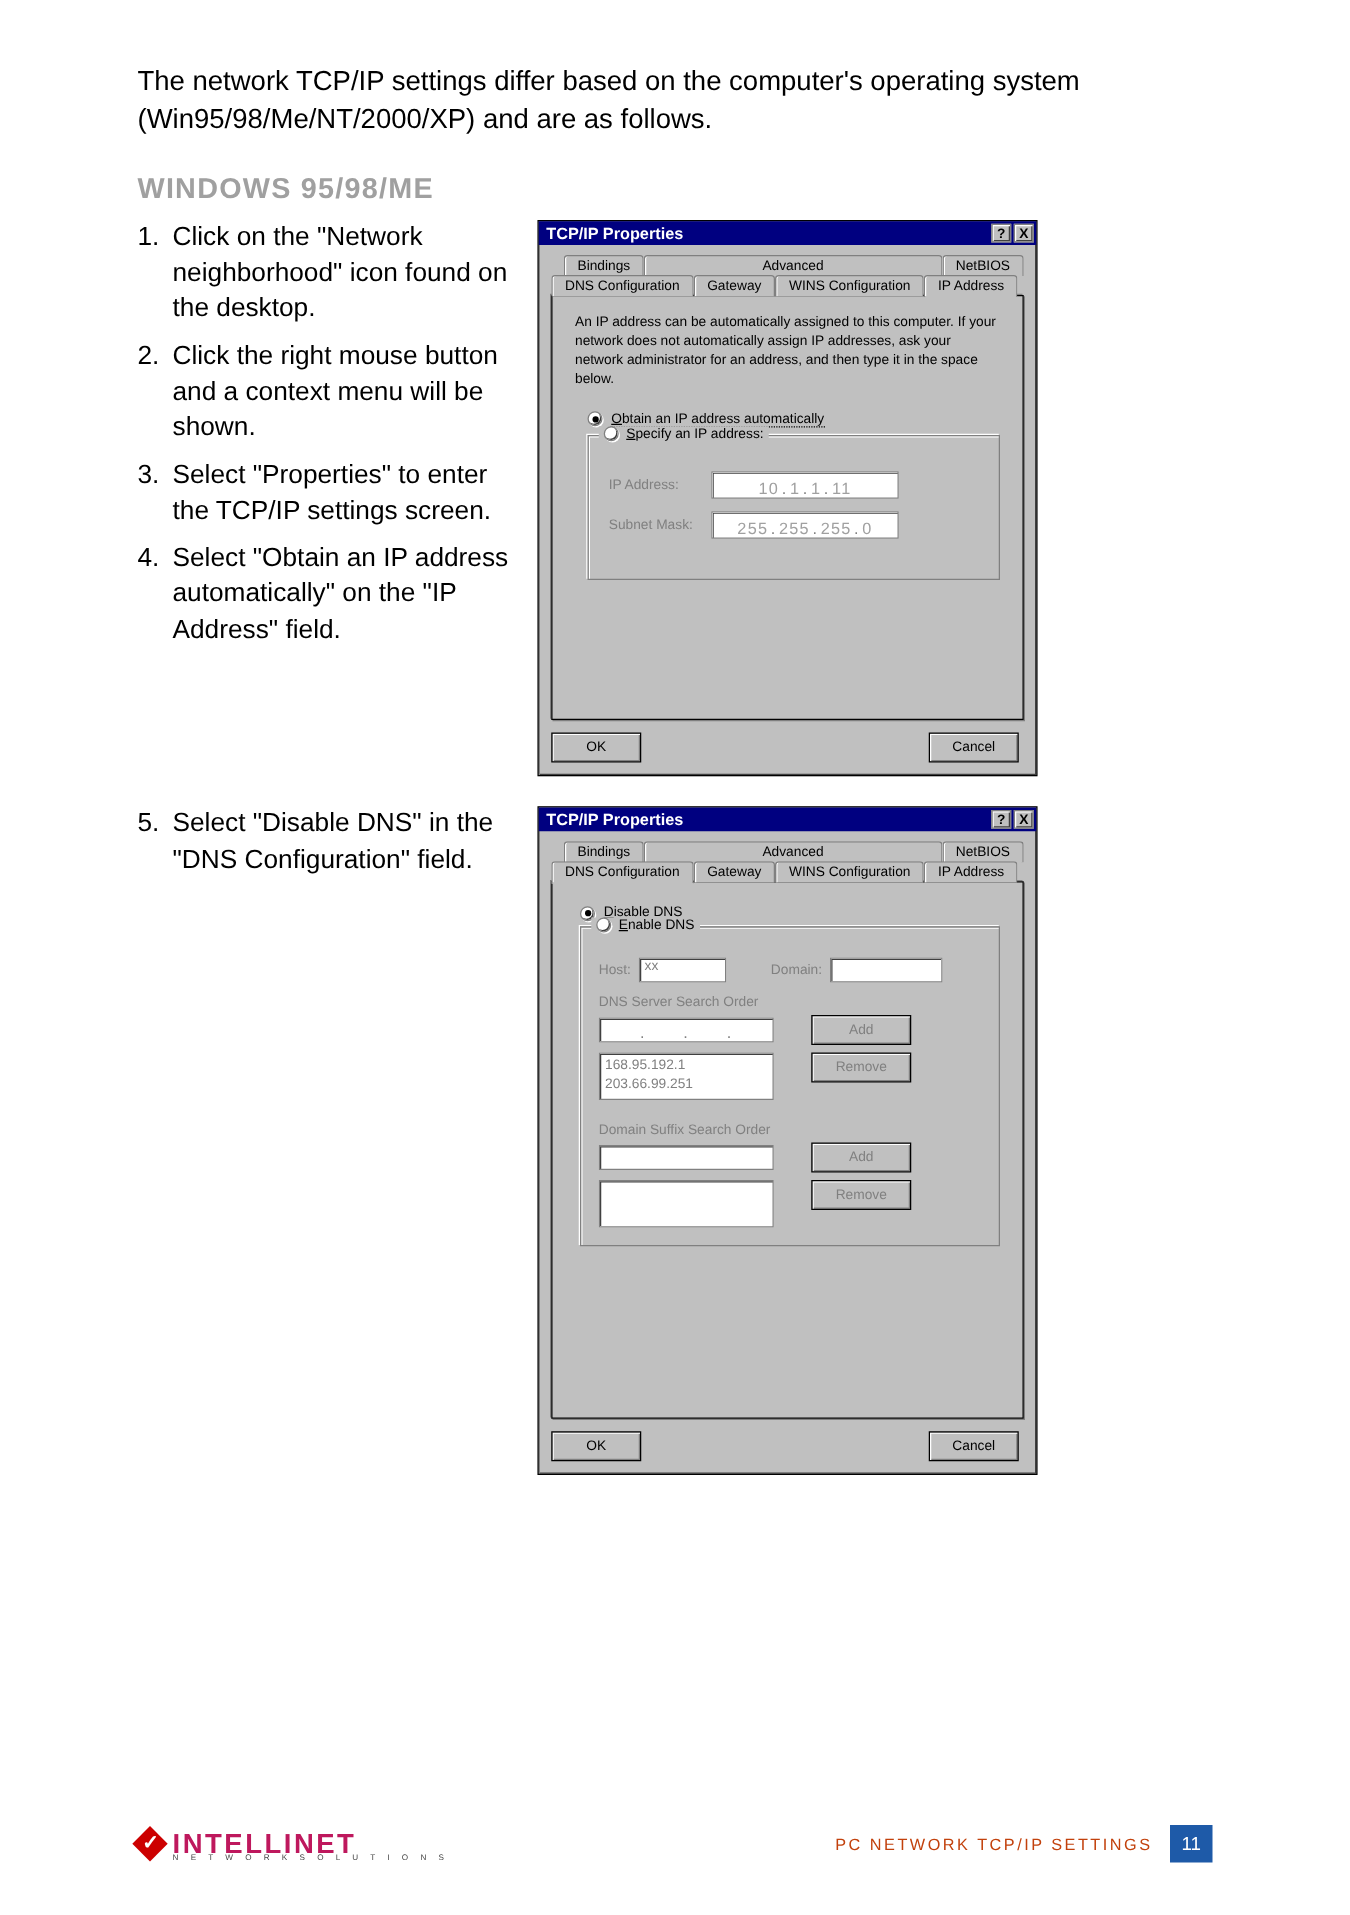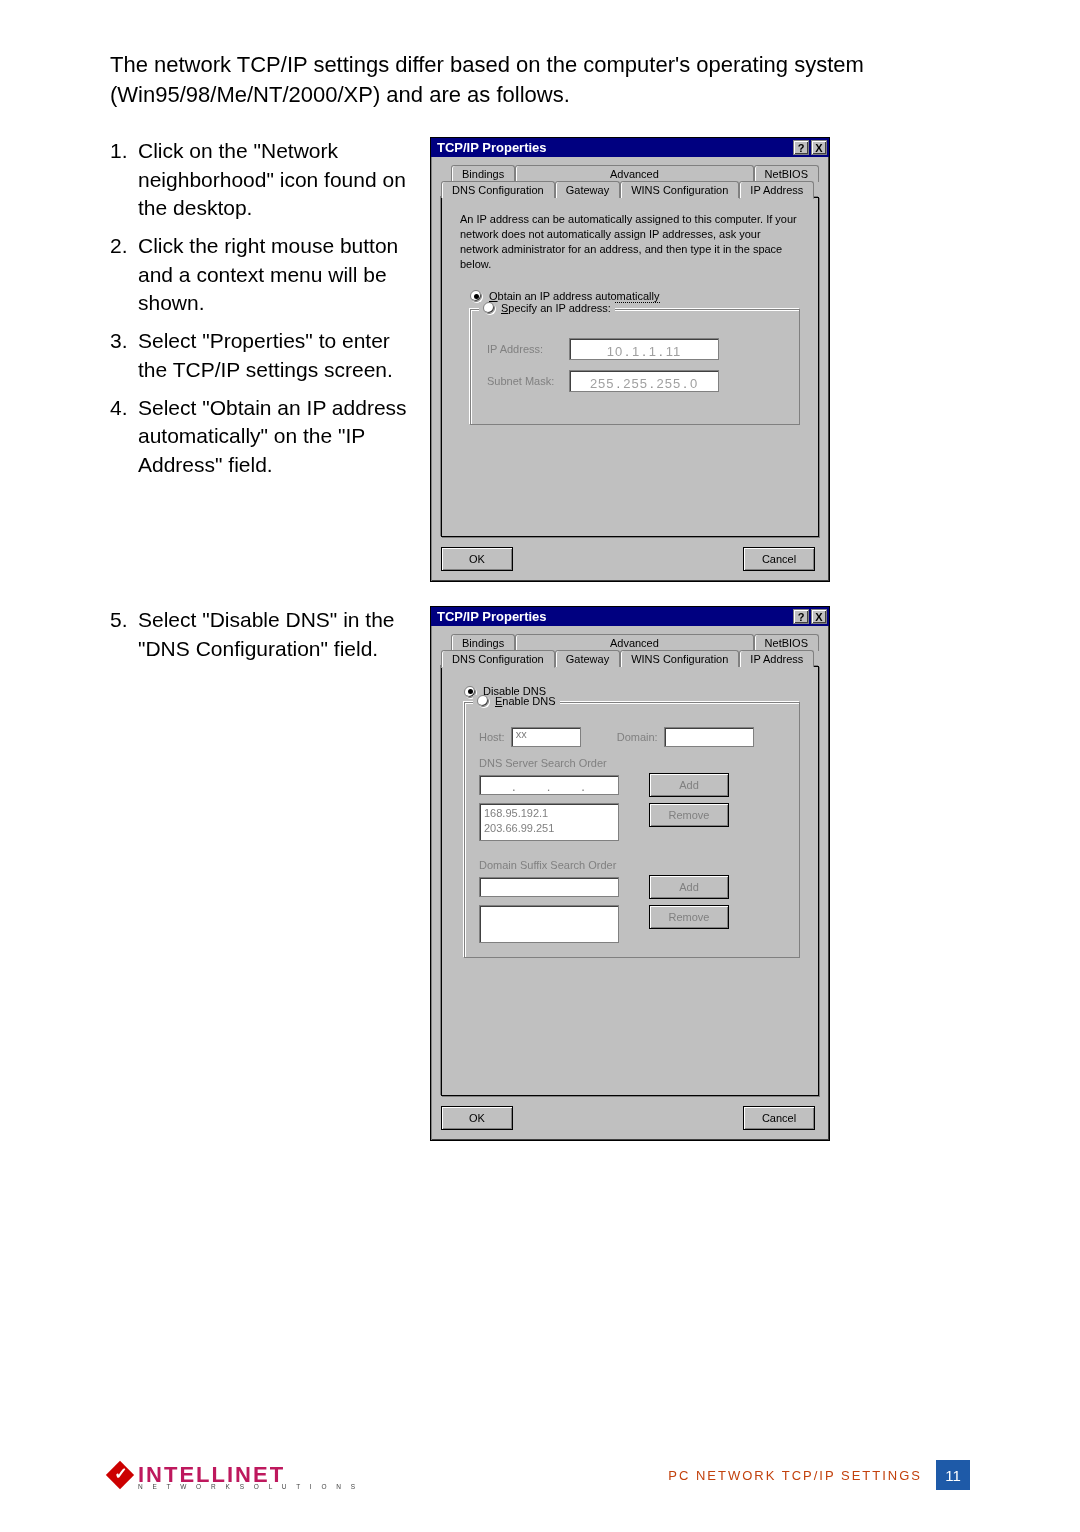--- a/index.html
+++ b/index.html
@@ -275,20 +275,21 @@
   }
 </style>
 </head>
 <body>
 
 <div class="page">
 
 
   <p class="intro">The network TCP/IP settings differ based on the computer's operating system (Win95/98/Me/NT/2000/XP) and are as follows.</p>
 
+  <h2 class="subheading">WINDOWS 95/98/ME</h2>
 
   <div class="section">
     <div class="leftcol">
       <ol>
         <li>Click on the "Network neighborhood" icon found on the desktop.</li>
         <li>Click the right mouse button and a context menu will be shown.</li>
         <li>Select "Properties" to enter the TCP/IP settings screen.</li>
         <li>Select "Obtain an IP address automatically" on the "IP Address" field.</li>
       </ol>
     </div>

